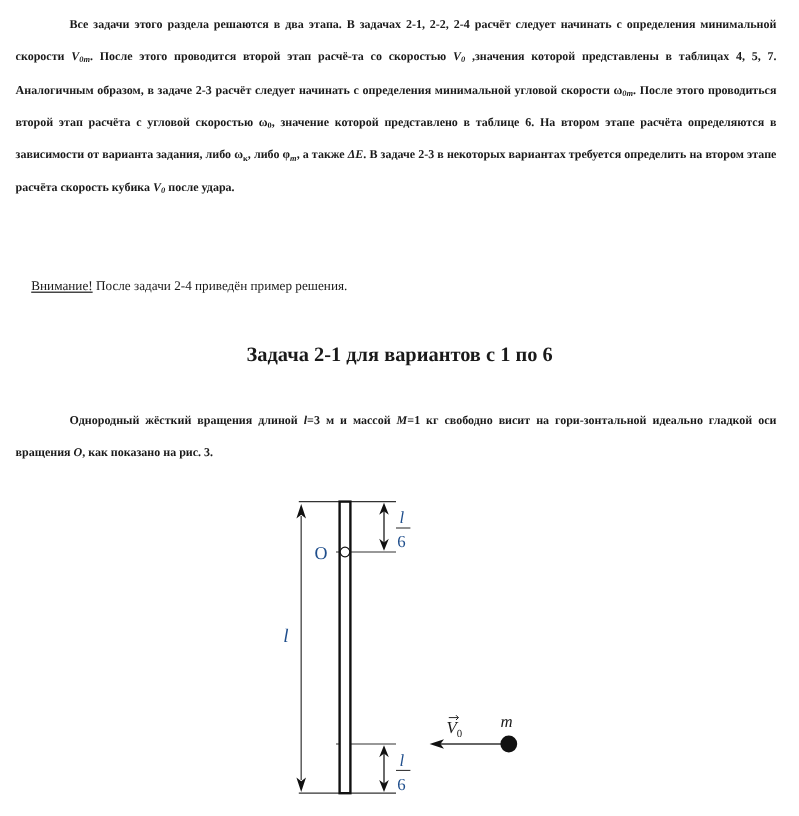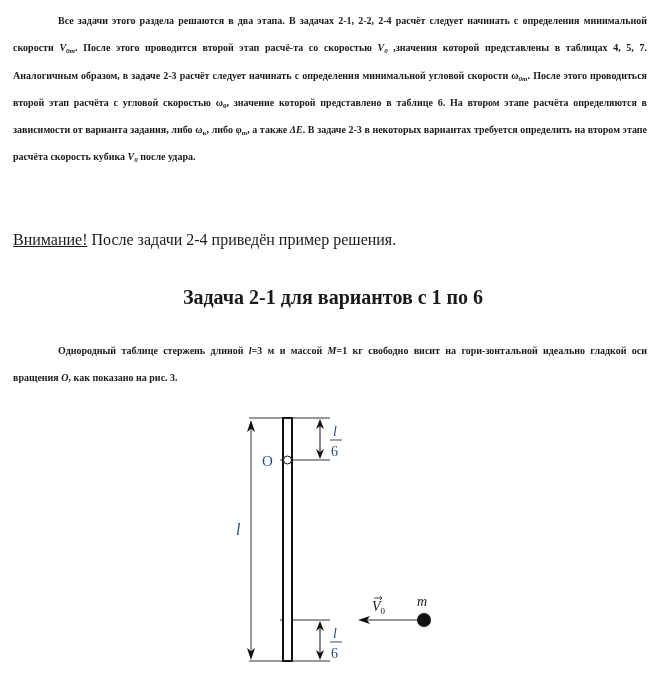--- a/index.html
+++ b/index.html
@@ -1,22 +1,22 @@
 <!DOCTYPE html>
 <html><head>
   <meta charset="utf-8">
   <style>
     html, body { margin: 0; padding: 0; background: #ffffff; }
     body { width: 666px; height: 680px; position: relative; overflow: hidden; font-family: "Liberation Serif", serif; color: #1a1a1a; }
     .para { position: absolute; left: 13px; width: 634px; font-size: 10px; line-height: 27.3px; text-align: justify; font-weight: bold; }
     .indent { text-indent: 45px; }
     #intro { top: 7px; }
-    #notice { position: absolute; left: 13px; top: 226px; font-size: 16px; line-height: 27.3px; }
+    #notice { position: absolute; left: 26px; top: 226px; font-size: 11px; line-height: 27.3px; }
     .u { text-decoration: underline; }
-    #task-heading { position: absolute; left: 0; width: 666px; top: 286px; text-align: center; font-weight: bold; font-size: 20px; }
+    #task-heading { position: absolute; left: 0; width: 666px; top: 286px; text-align: center; font-weight: bold; font-size: 17px; }
     #task-body { top: 337px; }
     i { font-style: italic; }
     sub { font-size: 0.7em; vertical-align: -0.25em; line-height: 0; }
     .fig { position: absolute; left: 0; top: 0; width: 666px; height: 680px; }
     .lbl { font-family: "Liberation Serif", serif; fill: #1f4e8c; }
     .blk { font-family: "Liberation Serif", serif; fill: #1a1a1a; }
   </style>
 </head>
 <body>
 
@@ -24,21 +24,21 @@
   <span>Все задачи этого раздела решаются в два этапа. В задачах 2-1, 2-2, 2-4 расчёт следует начинать с определения минимальной скорости </span><i><span>V</span><sub>0m</sub></i><span>. После этого проводится второй этап расчё-та со скоростью </span><i><span>V</span><sub>0</sub></i><span> ,значения которой представлены в таблицах 4, 5, 7. Аналогичным образом, в задаче 2-3 расчёт следует начинать с определения минимальной угловой скорости </span><span><span>ω</span><sub><i>0m</i></sub></span><span>. После этого проводиться второй этап расчёта с угловой скоростью </span><span><span>ω</span><sub>0</sub></span><span>, значение которой представлено в таблице 6. На втором этапе расчёта определяются в зависимости от варианта задания, либо </span><span><span>ω</span><sub>к</sub></span><span>, либо </span><span><span>φ</span><sub><i>m</i></sub></span><span>, а также </span><i>ΔE</i><span>. В задаче 2-3 в некоторых вариантах требуется определить на втором этапе расчёта скорость кубика </span><i><span>V</span><sub>0</sub></i><span> после удара.</span>
 </div>
 
 <div id="notice">
   <span class="u">Внимание!</span><span> После задачи 2-4 приведён пример решения.</span>
 </div>
 
 <div id="task-heading">Задача 2-1 для вариантов с 1 по 6</div>
 
 <div class="para indent" id="task-body">
-  <span>Однородный таблице стержень длиной </span><i>l</i><span>=3 м и массой </span><i>M</i><span>=1 кг свободно висит на гори-зонтальной идеально гладкой оси вращения </span><i>O</i><span>, как показано на рис. 3.</span>
+  <span>Однородный жёсткий вращения длиной </span><i>l</i><span>=3 м и массой </span><i>M</i><span>=1 кг свободно висит на гори-зонтальной идеально гладкой оси вращения </span><i>O</i><span>, как показано на рис. 3.</span>
 </div>
 
 <svg class="fig" viewBox="0 0 666 680" xmlns="http://www.w3.org/2000/svg">
   <defs>
     <marker id="ah" markerWidth="8" markerHeight="10" refX="7" refY="5" orient="auto" markerUnits="userSpaceOnUse">
       <path d="M0,0 L8,5 L0,10 L2,5 Z" fill="#1a1a1a"></path>
     </marker>
   </defs>
 
   <line x1="249" y1="418" x2="330" y2="418" stroke="#333" stroke-width="1"></line>

